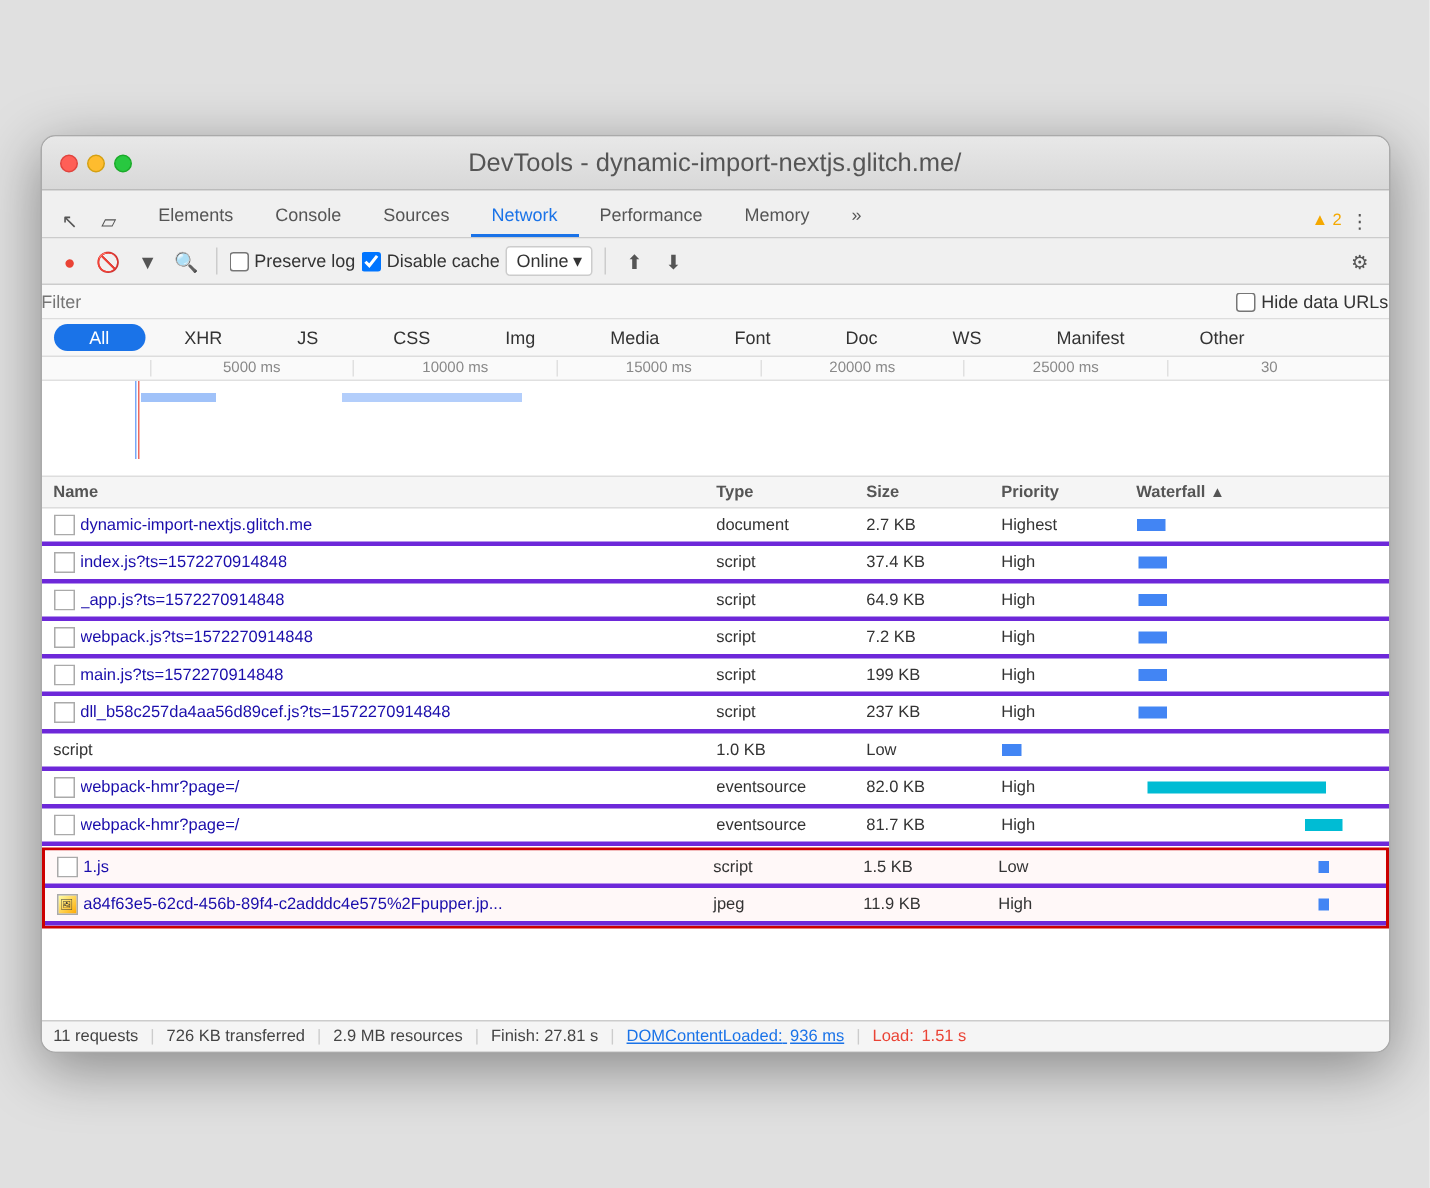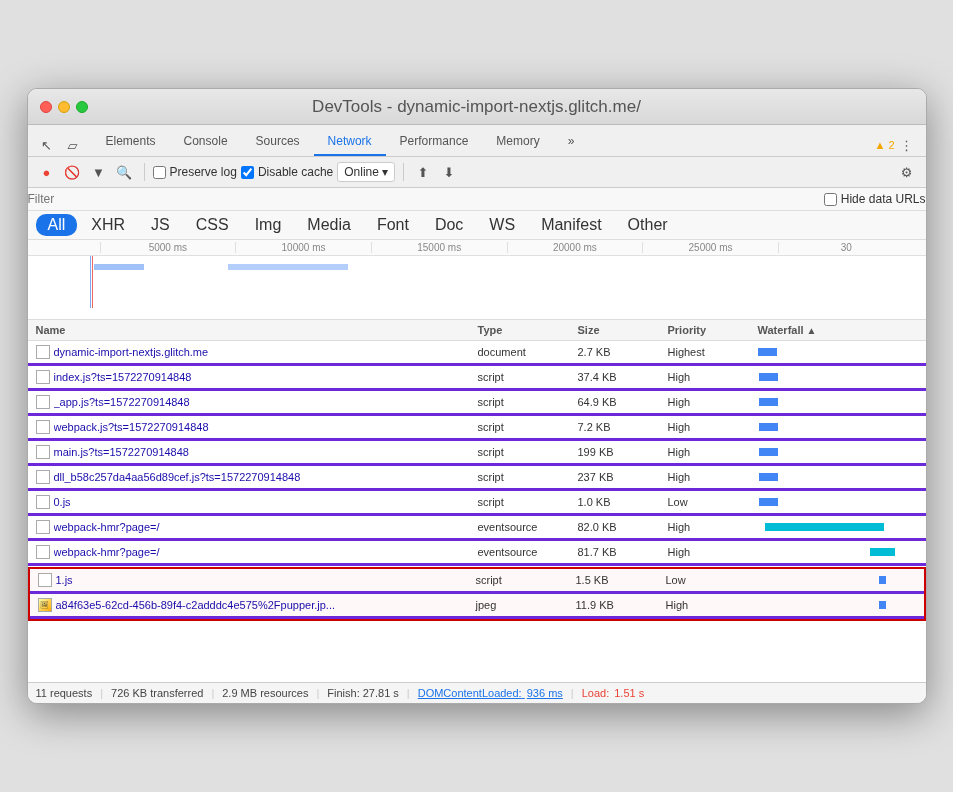--- a/index.html
+++ b/index.html
@@ -139,22 +139,22 @@
     }
     .type-filter-bar {
       background: #f8f8f8;
       border-bottom: 1px solid #ddd;
       padding: 3px 8px;
       display: flex;
       align-items: center;
       gap: 2px;
     }
     .type-btn {
-      padding: 2px 12px;
-      font-size: 16px;
+      padding: 2px 24px;
+      font-size: 12px;
       border: none;
       background: transparent;
       cursor: pointer;
       border-radius: 10px;
       color: #333;
     }
     .type-btn.active {
       background: #1a73e8;
       color: white;
     }
@@ -456,24 +456,20 @@
       <div>script</div>
       <div>237 KB</div>
       <div>High</div>
       <div class="waterfall-cell">
         <div class="waterfall-bar wf-blue" style="left:1%;width:14%;"></div>
       </div>
       <div></div>
     </div>
 
     <div class="table-row">
-      <div class="row-name">
-        <div class="row-icon"></div>
-        <span class="row-name-text">0.js</span>
-      </div>
       <div>script</div>
       <div>1.0 KB</div>
       <div>Low</div>
       <div class="waterfall-cell">
         <div class="waterfall-bar wf-blue" style="left:1%;width:14%;"></div>
       </div>
       <div></div>
     </div>
 
     <div class="table-row">

